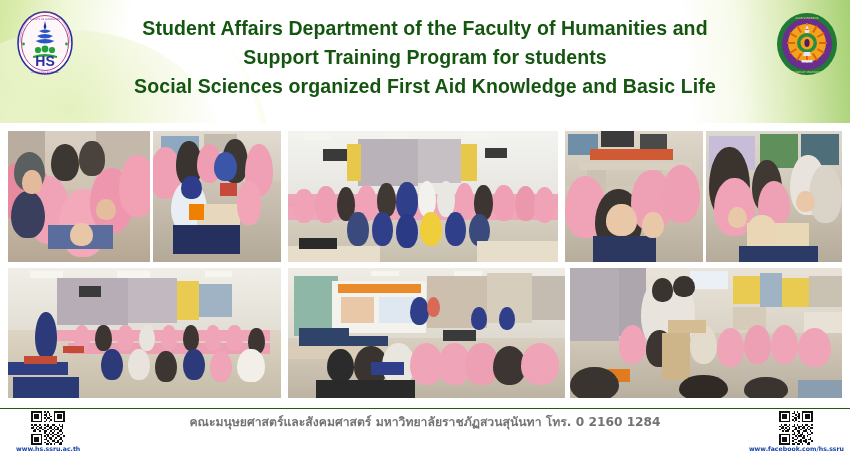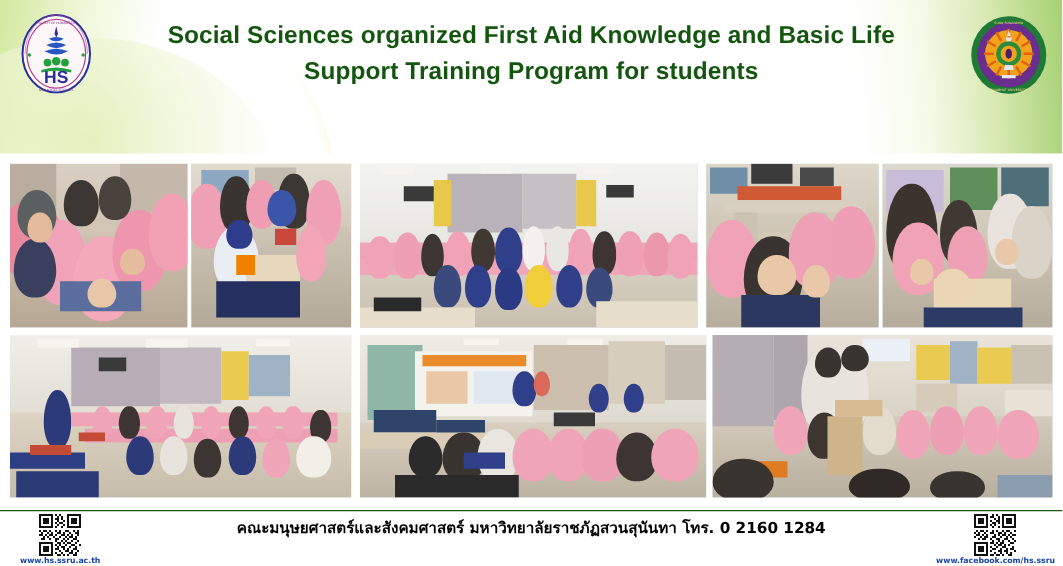--- a/index.html
+++ b/index.html
@@ -160,21 +160,21 @@
     height: 45px;
     background: #ffffff;
     border-top: 1px solid #1d5c12;
   }
   .footer-text {
     position: absolute;
     left: 90px;
     right: 90px;
     top: 4px;
     text-align: center;
-    color: #000000;
+    color: #737373;
   }
   .footer-line1 {
     font-family: "DejaVu Sans", sans-serif;
     font-weight: bold;
     font-size: 12.2px;
     line-height: 18px;
     white-space: nowrap;
   }
   .footer-line2 {
     font-family: "DejaVu Sans", sans-serif;
@@ -292,22 +292,23 @@
       <path d="M25.5 48 h11 v2.5 h-11 Z" fill="#e9e4f2"></path>
       <path d="M31 12 l1.6 5 h-3.2 Z" fill="#e9e4f2"></path>
       <path d="M28.5 18 h5 l-0.8 3 h-3.4 Z" fill="#e9e4f2"></path>
       <g fill="#f6d98a" font-size="2.6" font-family="DejaVu Sans, sans-serif">
         <text x="31" y="7" text-anchor="middle">SUAN SUNANDHA</text>
         <text x="31" y="60.5" text-anchor="middle">RAJABHAT UNIVERSITY</text>
       </g>
     </svg>
 
     <div class="title-block">
+      <div class="title-line">Student Affairs Department of the Faculty of Humanities and</div>
+      <div class="title-line">Support Training Program for students</div>
       <div class="title-line">Social Sciences organized First Aid Knowledge and Basic Life</div>
-      <div class="title-line">Support Training Program for students</div>
     </div>
   </div>
 
   <div class="grid">
 
     <div class="ph" style="left:8px; top:8px; width:142px; height:131px;">
       <div class="sky" style="height:46%; background:linear-gradient(180deg,#d8cfc3,#cfc3b2);"></div>
       <div class="floor" style="height:56%; background:linear-gradient(180deg,#cfc0ae,#b6a795);"></div>
       <div class="rect" style="left:0; top:0; width:26%; height:40%; background:#b9ada0;"></div>
       <div class="rect" style="left:62%; top:0; width:38%; height:30%; background:#c3b8aa;"></div>

